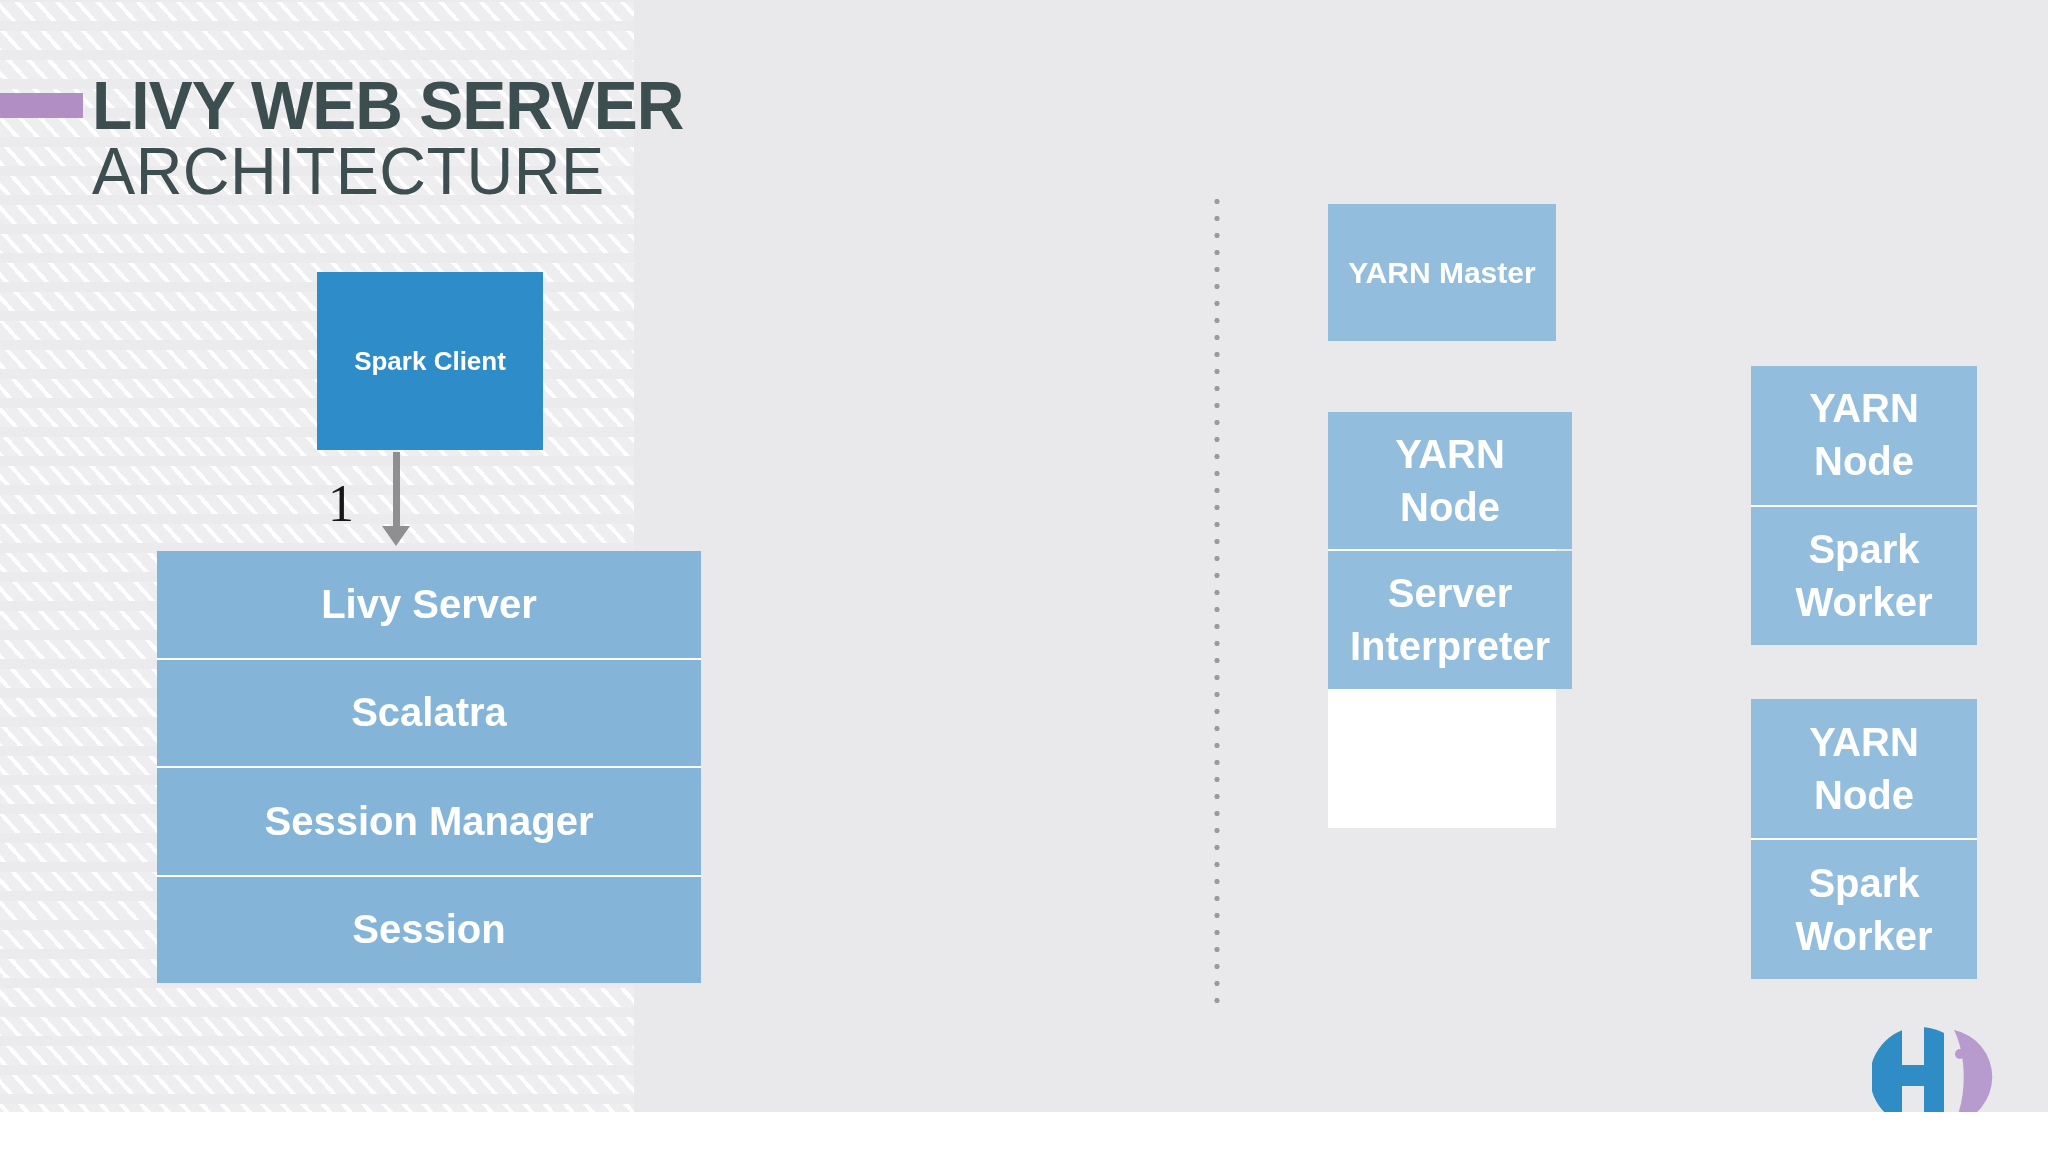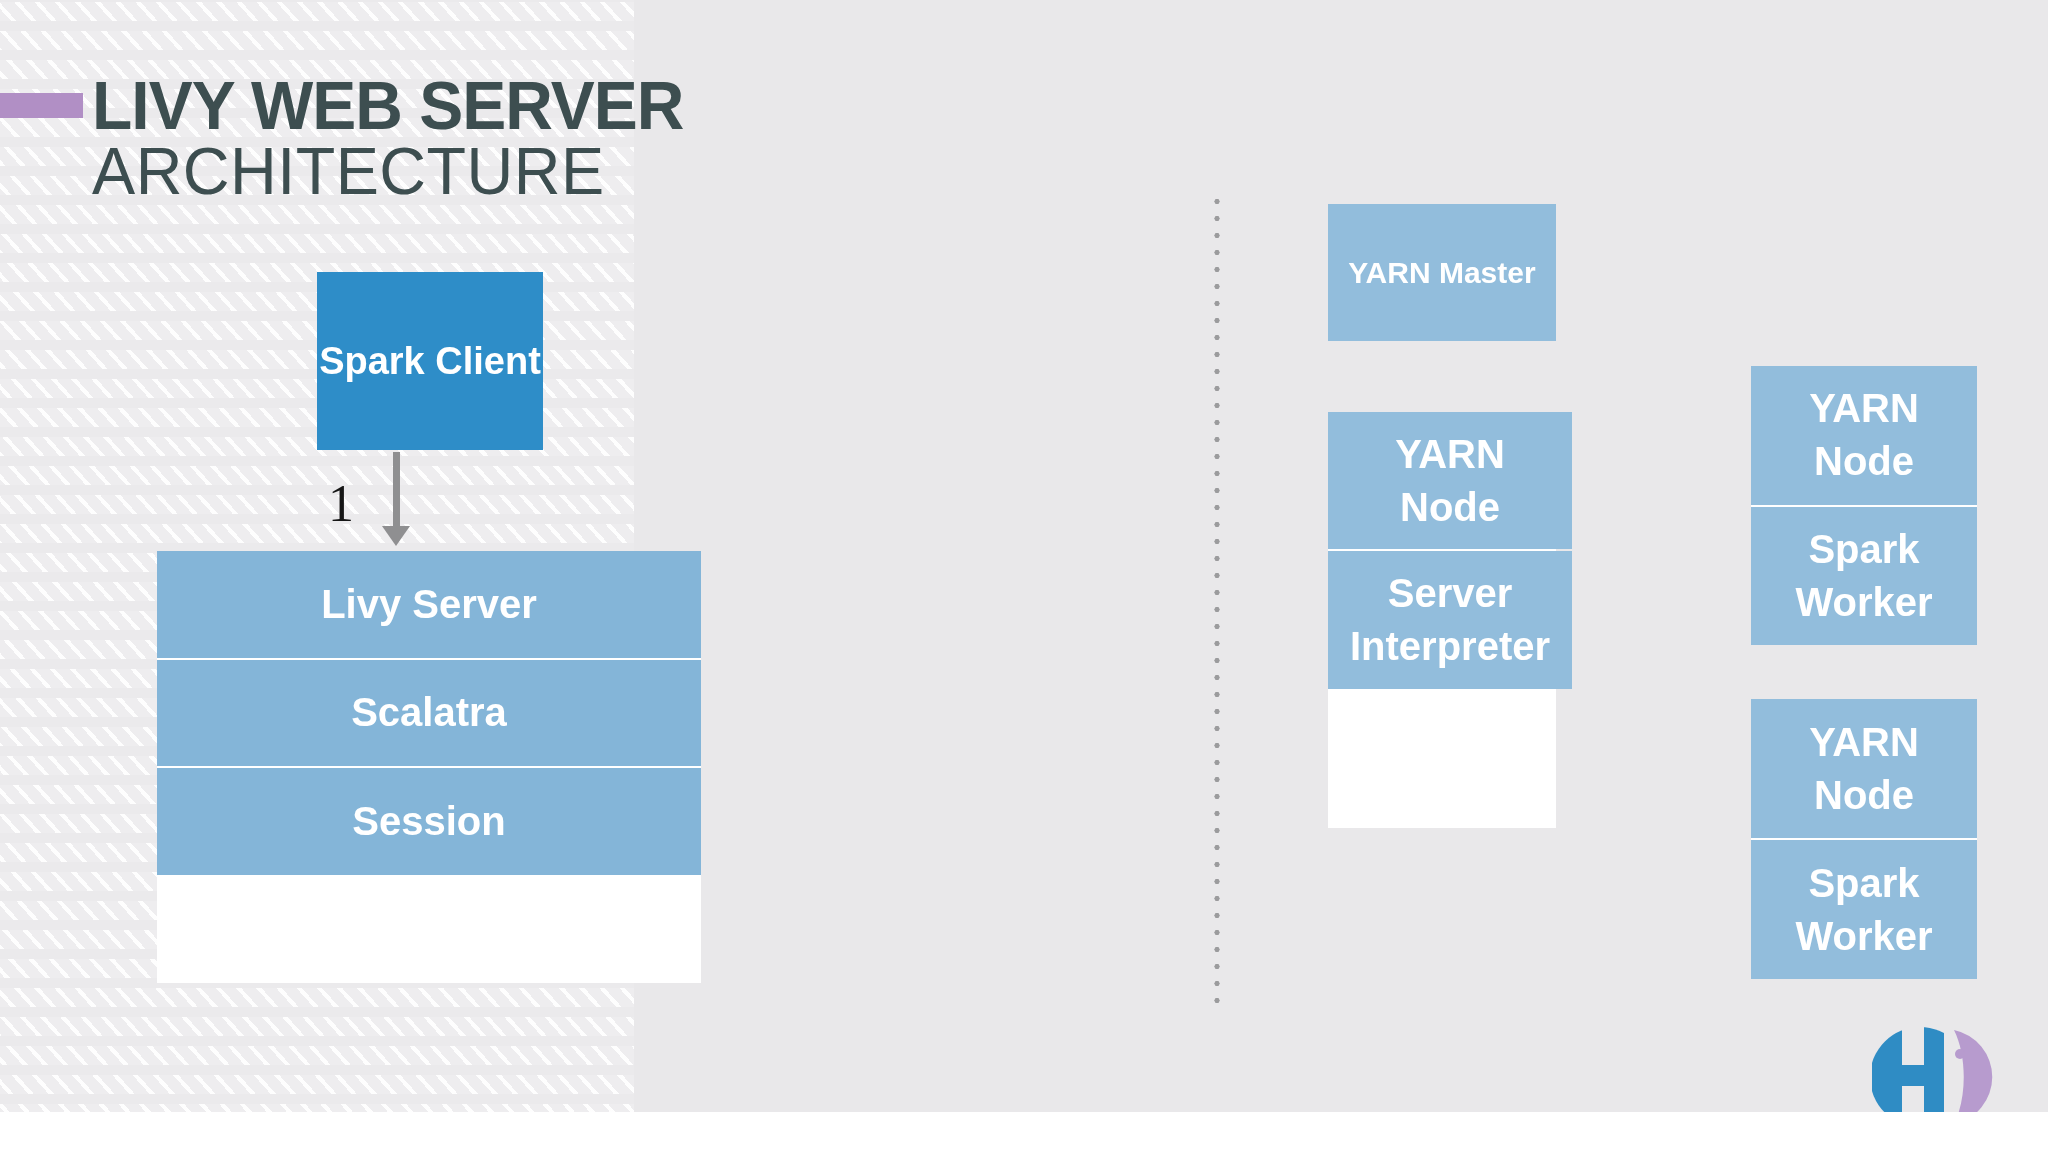--- a/index.html
+++ b/index.html
@@ -29,21 +29,21 @@
     margin:0;font-size:66px;font-weight:400;line-height:62px;letter-spacing:0.5px;
     transform:scaleX(0.98);transform-origin:left top;white-space:nowrap;
   }
   
   .dbox{
     position:absolute;display:flex;align-items:center;justify-content:center;
     color:#fff;font-weight:700;text-align:center;
   }
   .client-box{
     left:317px;top:272px;width:226px;height:178px;background:#2e8dc8;
-    font-size:38px;white-space:nowrap;
+    font-size:26px;white-space:nowrap;
   }
   .yarn-master{
     left:1328px;top:196px;width:228px;height:137px;background:#92bddc;
     font-size:30px;line-height:53px;padding:0 12px;box-sizing:border-box;margin-top:8px;
   }
   
   .stack{
     position:absolute;display:grid;gap:2px;background:#fff;
   }
   .stack .row{
@@ -99,20 +99,21 @@
 
   <div class="dbox client-box">Spark Client</div>
 
   <div class="arrow-shaft"></div>
   <div class="arrow-head"></div>
   <div class="step-label">1</div>
 
   <div class="stack livy-stack">
     <div class="row">Livy Server</div>
     <div class="row">Scalatra</div>
+    <div class="row">Session Manager</div>
     <div class="row">Session</div>
   </div>
 
   <div class="dotted-divider"></div>
 
   <div class="dbox yarn-master">YARN Master</div>
 
   <div class="stack mid-stack">
     <div class="row">YARN Node</div>
     <div class="row">Server Interpreter</div>

